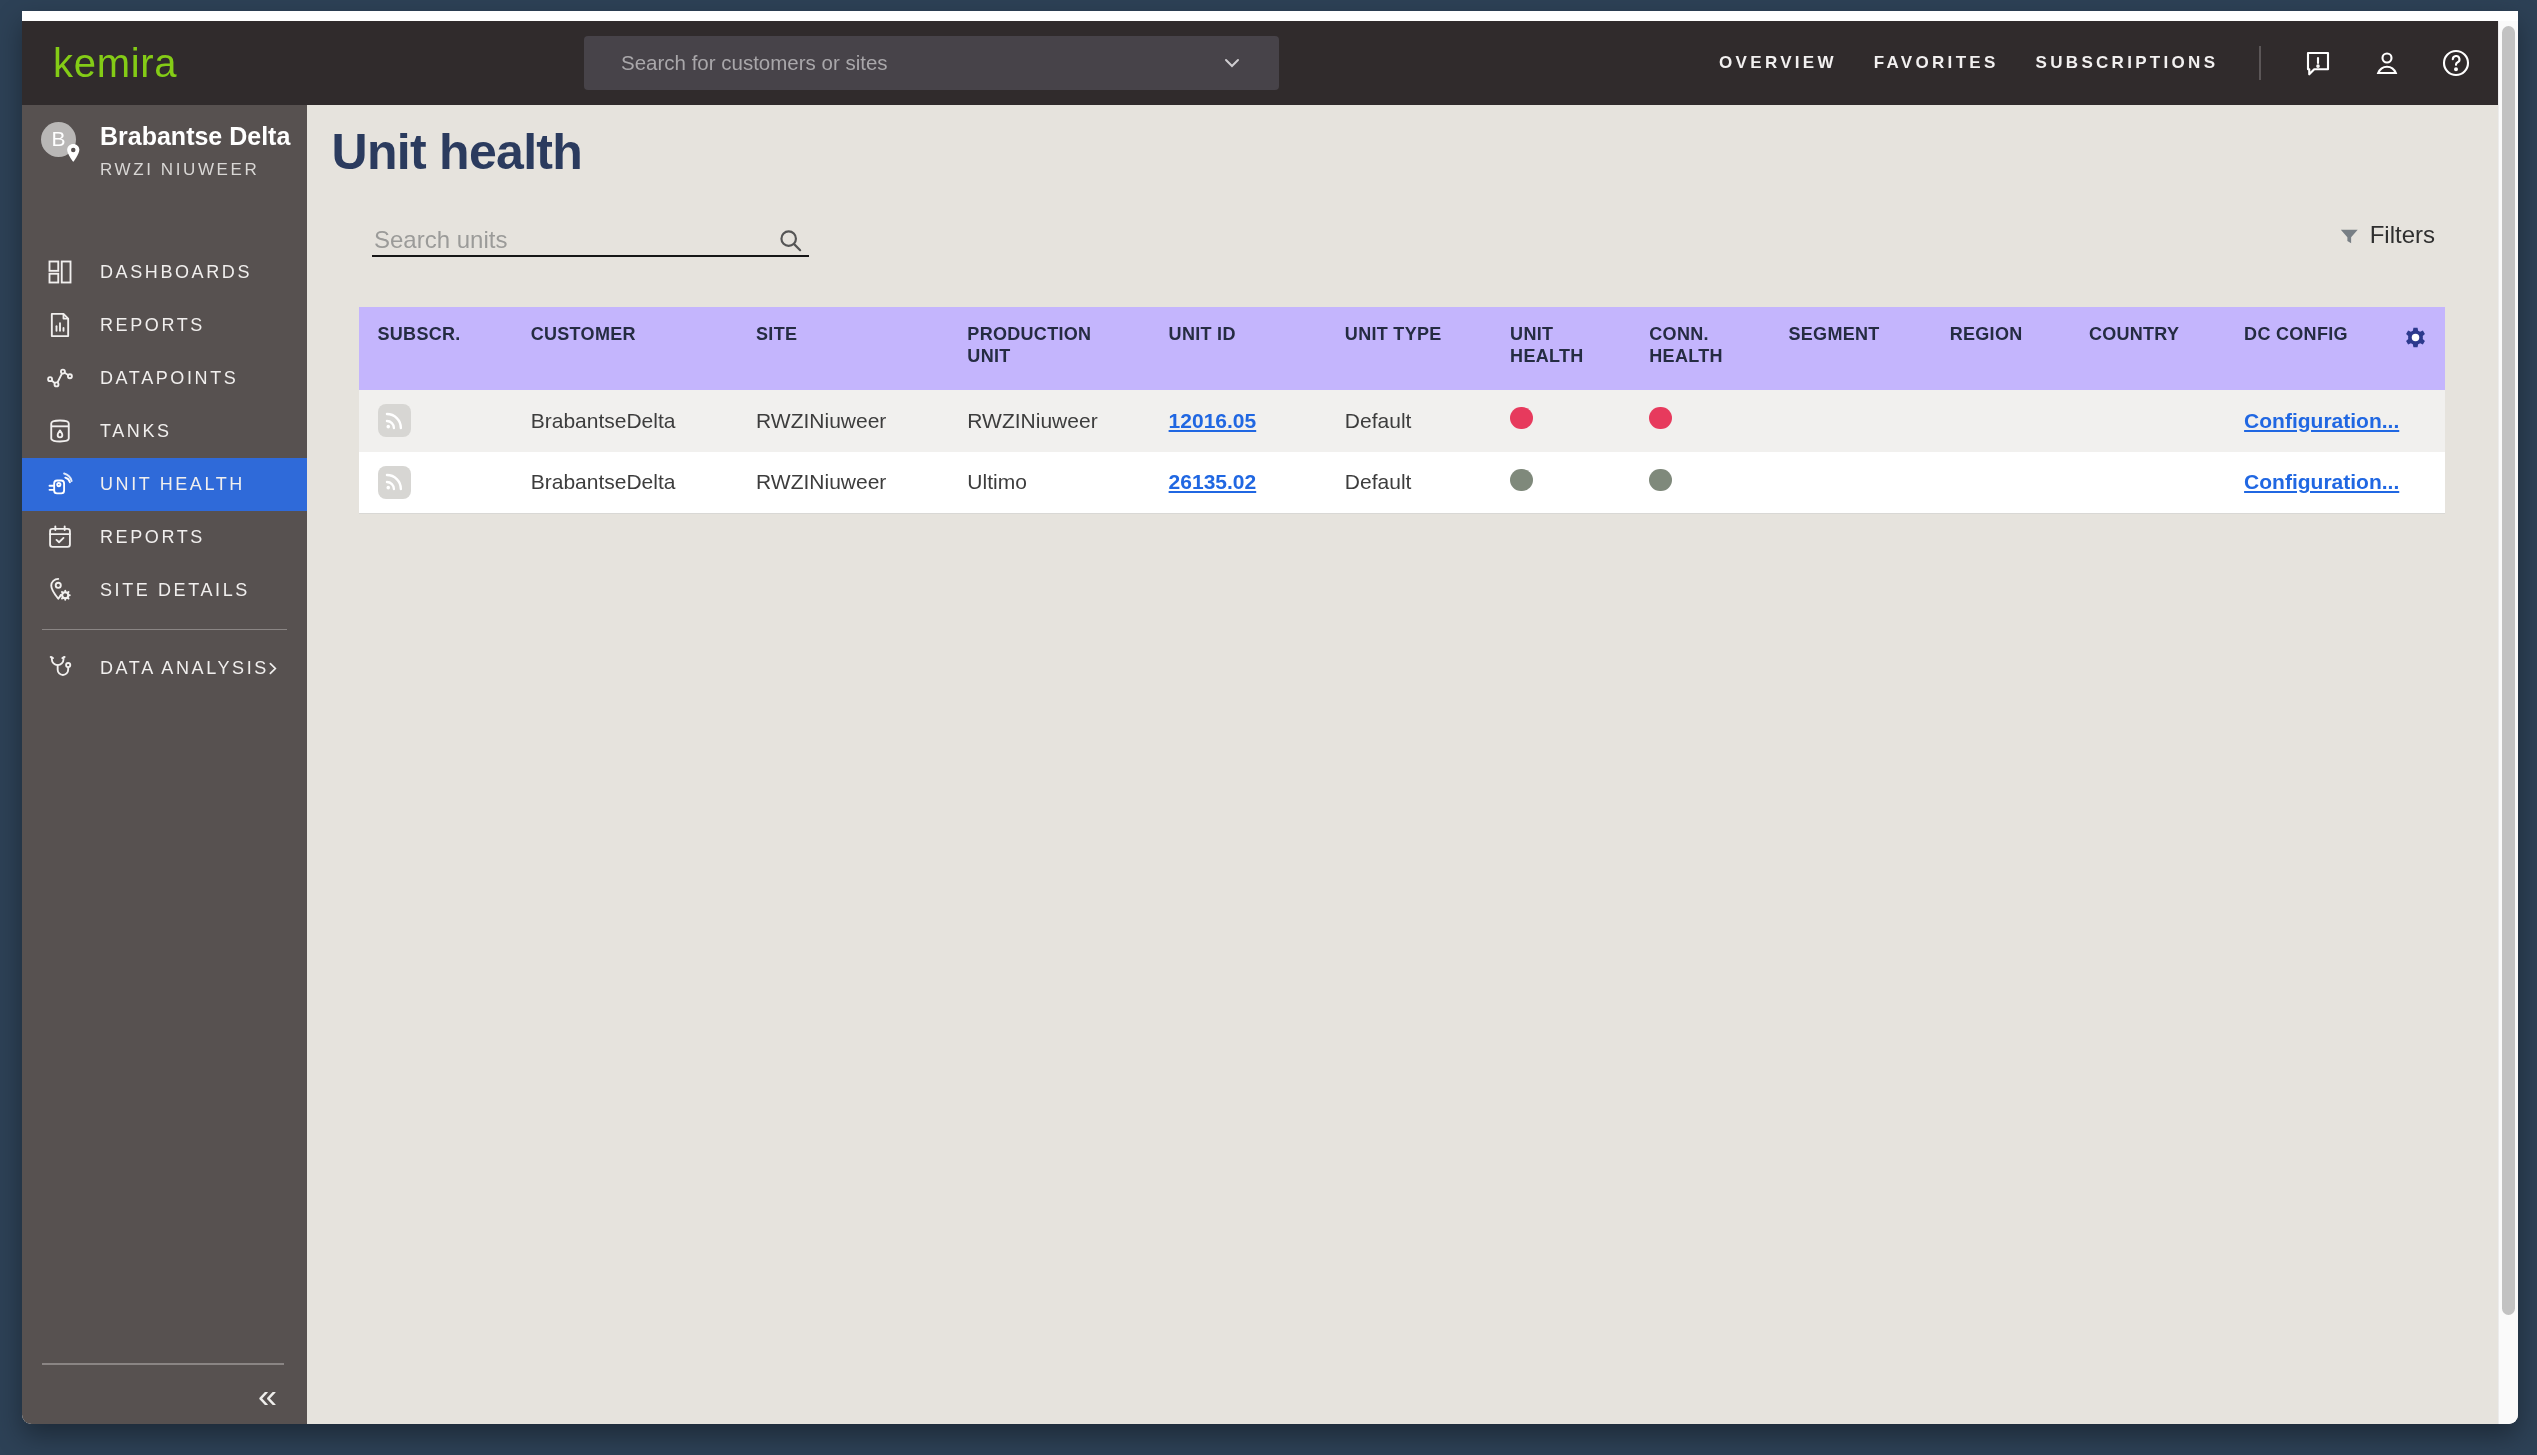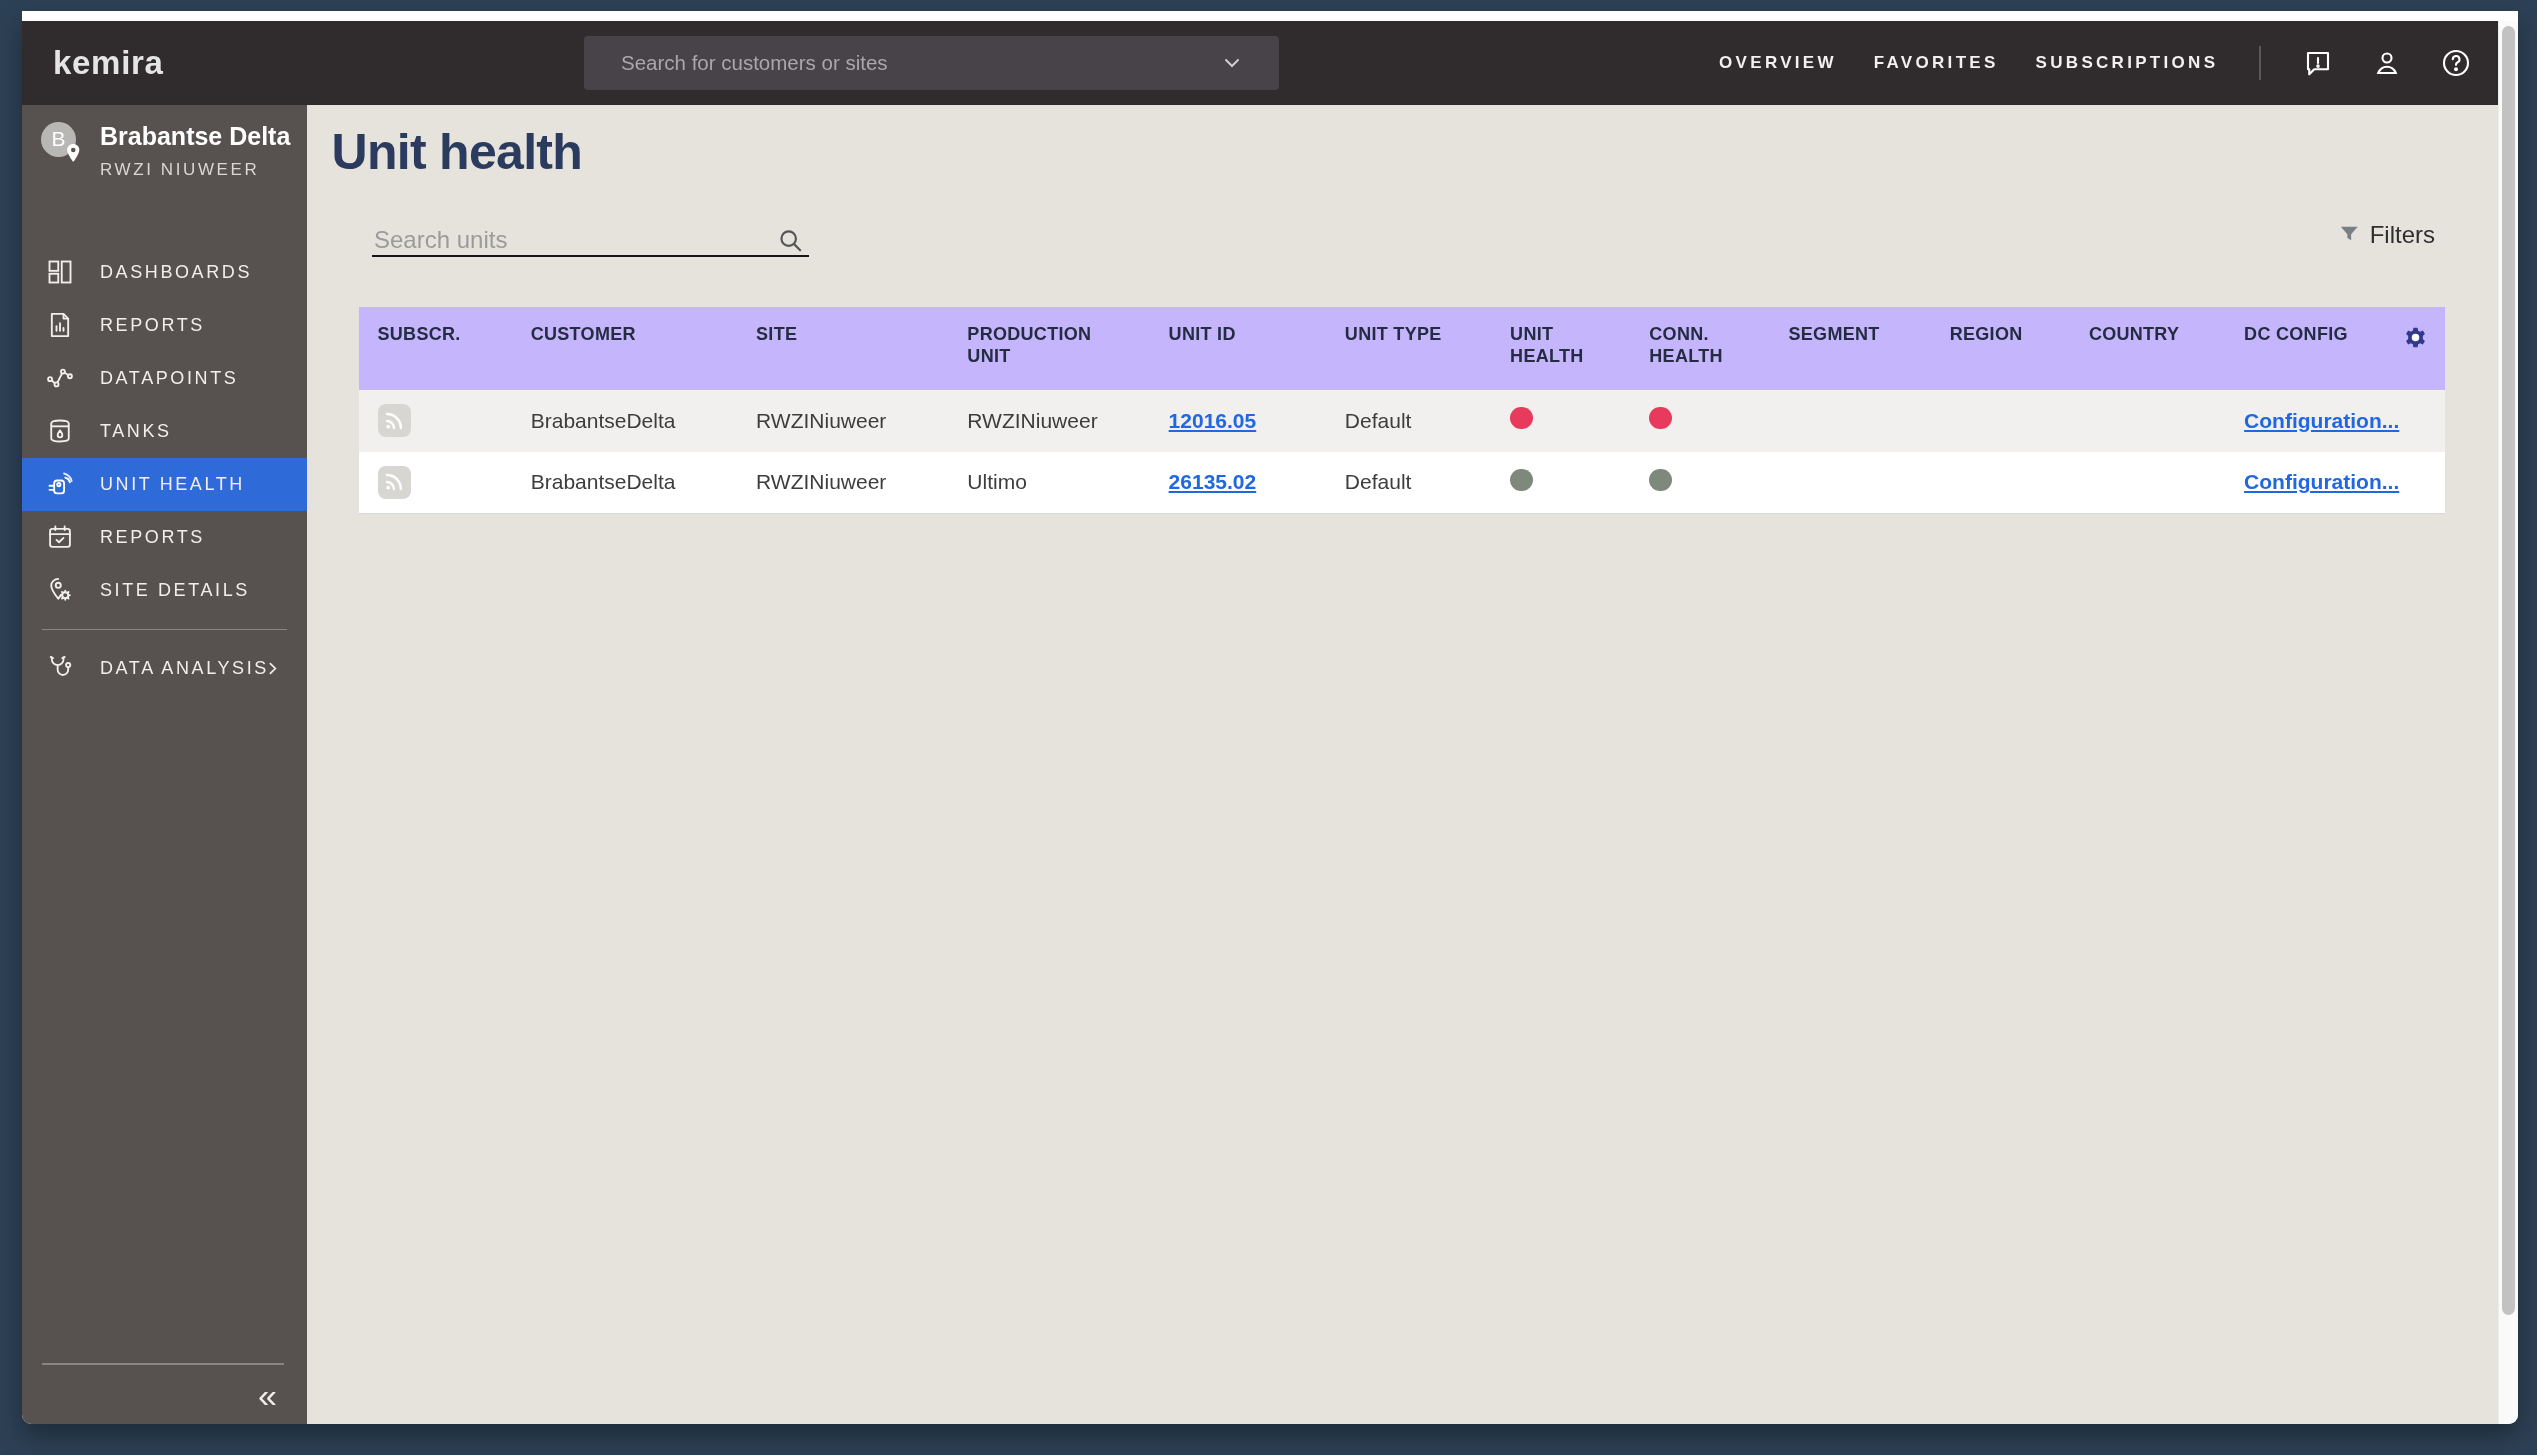--- a/index.html
+++ b/index.html
@@ -5,21 +5,21 @@
   html,body{margin:0;padding:0;background:#2d4156;}
   *{box-sizing:border-box;font-family:"Liberation Sans",sans-serif;}
   .stage{position:relative;width:2538px;height:1455px;background:#2d4156;overflow:hidden;}
   .window{position:absolute;left:22px;top:10.6px;width:2496px;height:1413px;background:#ffffff;
           border-radius:0 0 9.3px 9.3px;box-shadow:0 12px 26.4px rgba(0,0,0,.35);overflow:hidden;}
 
   
   .topbar{position:absolute;left:0;top:10.6px;right:20px;height:84px;background:#302b2c;
           display:flex;align-items:center;}
   .logo{position:absolute;left:31px;top:0;height:100%;display:flex;align-items:center;
-        color:#e5e5e5;font-size:33px;font-weight:700;letter-spacing:0.7px;}
+        color:#84cc16;font-size:40px;font-weight:400;letter-spacing:0.7px;}
   .top-search{position:absolute;left:562px;top:14.5px;width:695px;height:54px;background:#474349;
               border-radius:4px;display:flex;align-items:center;padding:0 35px;}
   .top-search input{flex:1;background:transparent;border:none;outline:none;color:#d8d6d8;
               font-size:20.5px;}
   .top-search input::placeholder{color:#a9a7aa;}
   .top-search .chev{width:24px;height:24px;flex:none;}
   .topnav{position:absolute;right:26.4px;top:0;height:100%;display:flex;align-items:center;gap:37px;}
   .topnav a{color:#f2f0f0;text-decoration:none;font-size:17px;font-weight:700;letter-spacing:3.3px;}
   .topnav .sep{width:1.3px;height:34px;background:#5b5657;margin:0 4px;}
   .topicon{width:32px;height:32px;display:flex;align-items:center;justify-content:center;}
@@ -48,21 +48,21 @@
   .scroll-thumb{position:absolute;left:3.3px;top:5.3px;width:12.6px;height:1289px;border-radius:6.6px;background:#c2c2c2;}
 
   
   .content{position:absolute;left:285px;top:94px;right:20px;bottom:0;background:#e6e3dd;overflow:hidden;}
   .page-title{position:absolute;left:24.5px;top:18.5px;font-size:50px;font-weight:700;color:#2b3b5e;letter-spacing:-0.7px;}
   .unit-search{position:absolute;left:65px;top:104px;width:437px;height:48px;border-bottom:2px solid #161616;
                display:flex;align-items:flex-end;}
   .unit-search input{flex:1;background:transparent;border:none;outline:none;font-size:24px;color:#444;}
   .unit-search input::placeholder{color:#9b9b99;}
   .unit-search .mag{width:29px;height:29px;flex:none;margin-right:4px;}
-  .filters{position:absolute;right:63px;top:116px;display:flex;align-items:center;gap:9.3px;cursor:pointer;}
+  .filters{position:absolute;right:63px;top:116px;display:flex;align-items:flex-end;gap:9.3px;cursor:pointer;}
   .filters span{font-size:24px;color:#2f2f2f;}
 
   
   .table-wrap{position:absolute;left:52px;top:202px;width:2086px;}
   table{width:100%;border-collapse:collapse;table-layout:fixed;}
   thead tr{background:#c4b5fd;}
   th{padding:16px 10.6px 0 18.5px;text-align:left;vertical-align:top;color:#252c42;
      font-size:18px;font-weight:700;letter-spacing:0.3px;line-height:22px;height:83px;}
   th.gear-col{text-align:center;padding-left:0;}
   td{padding:0 10.6px 0 18.5px;font-size:21px;color:#3d3d3d;height:62px;vertical-align:middle;}

